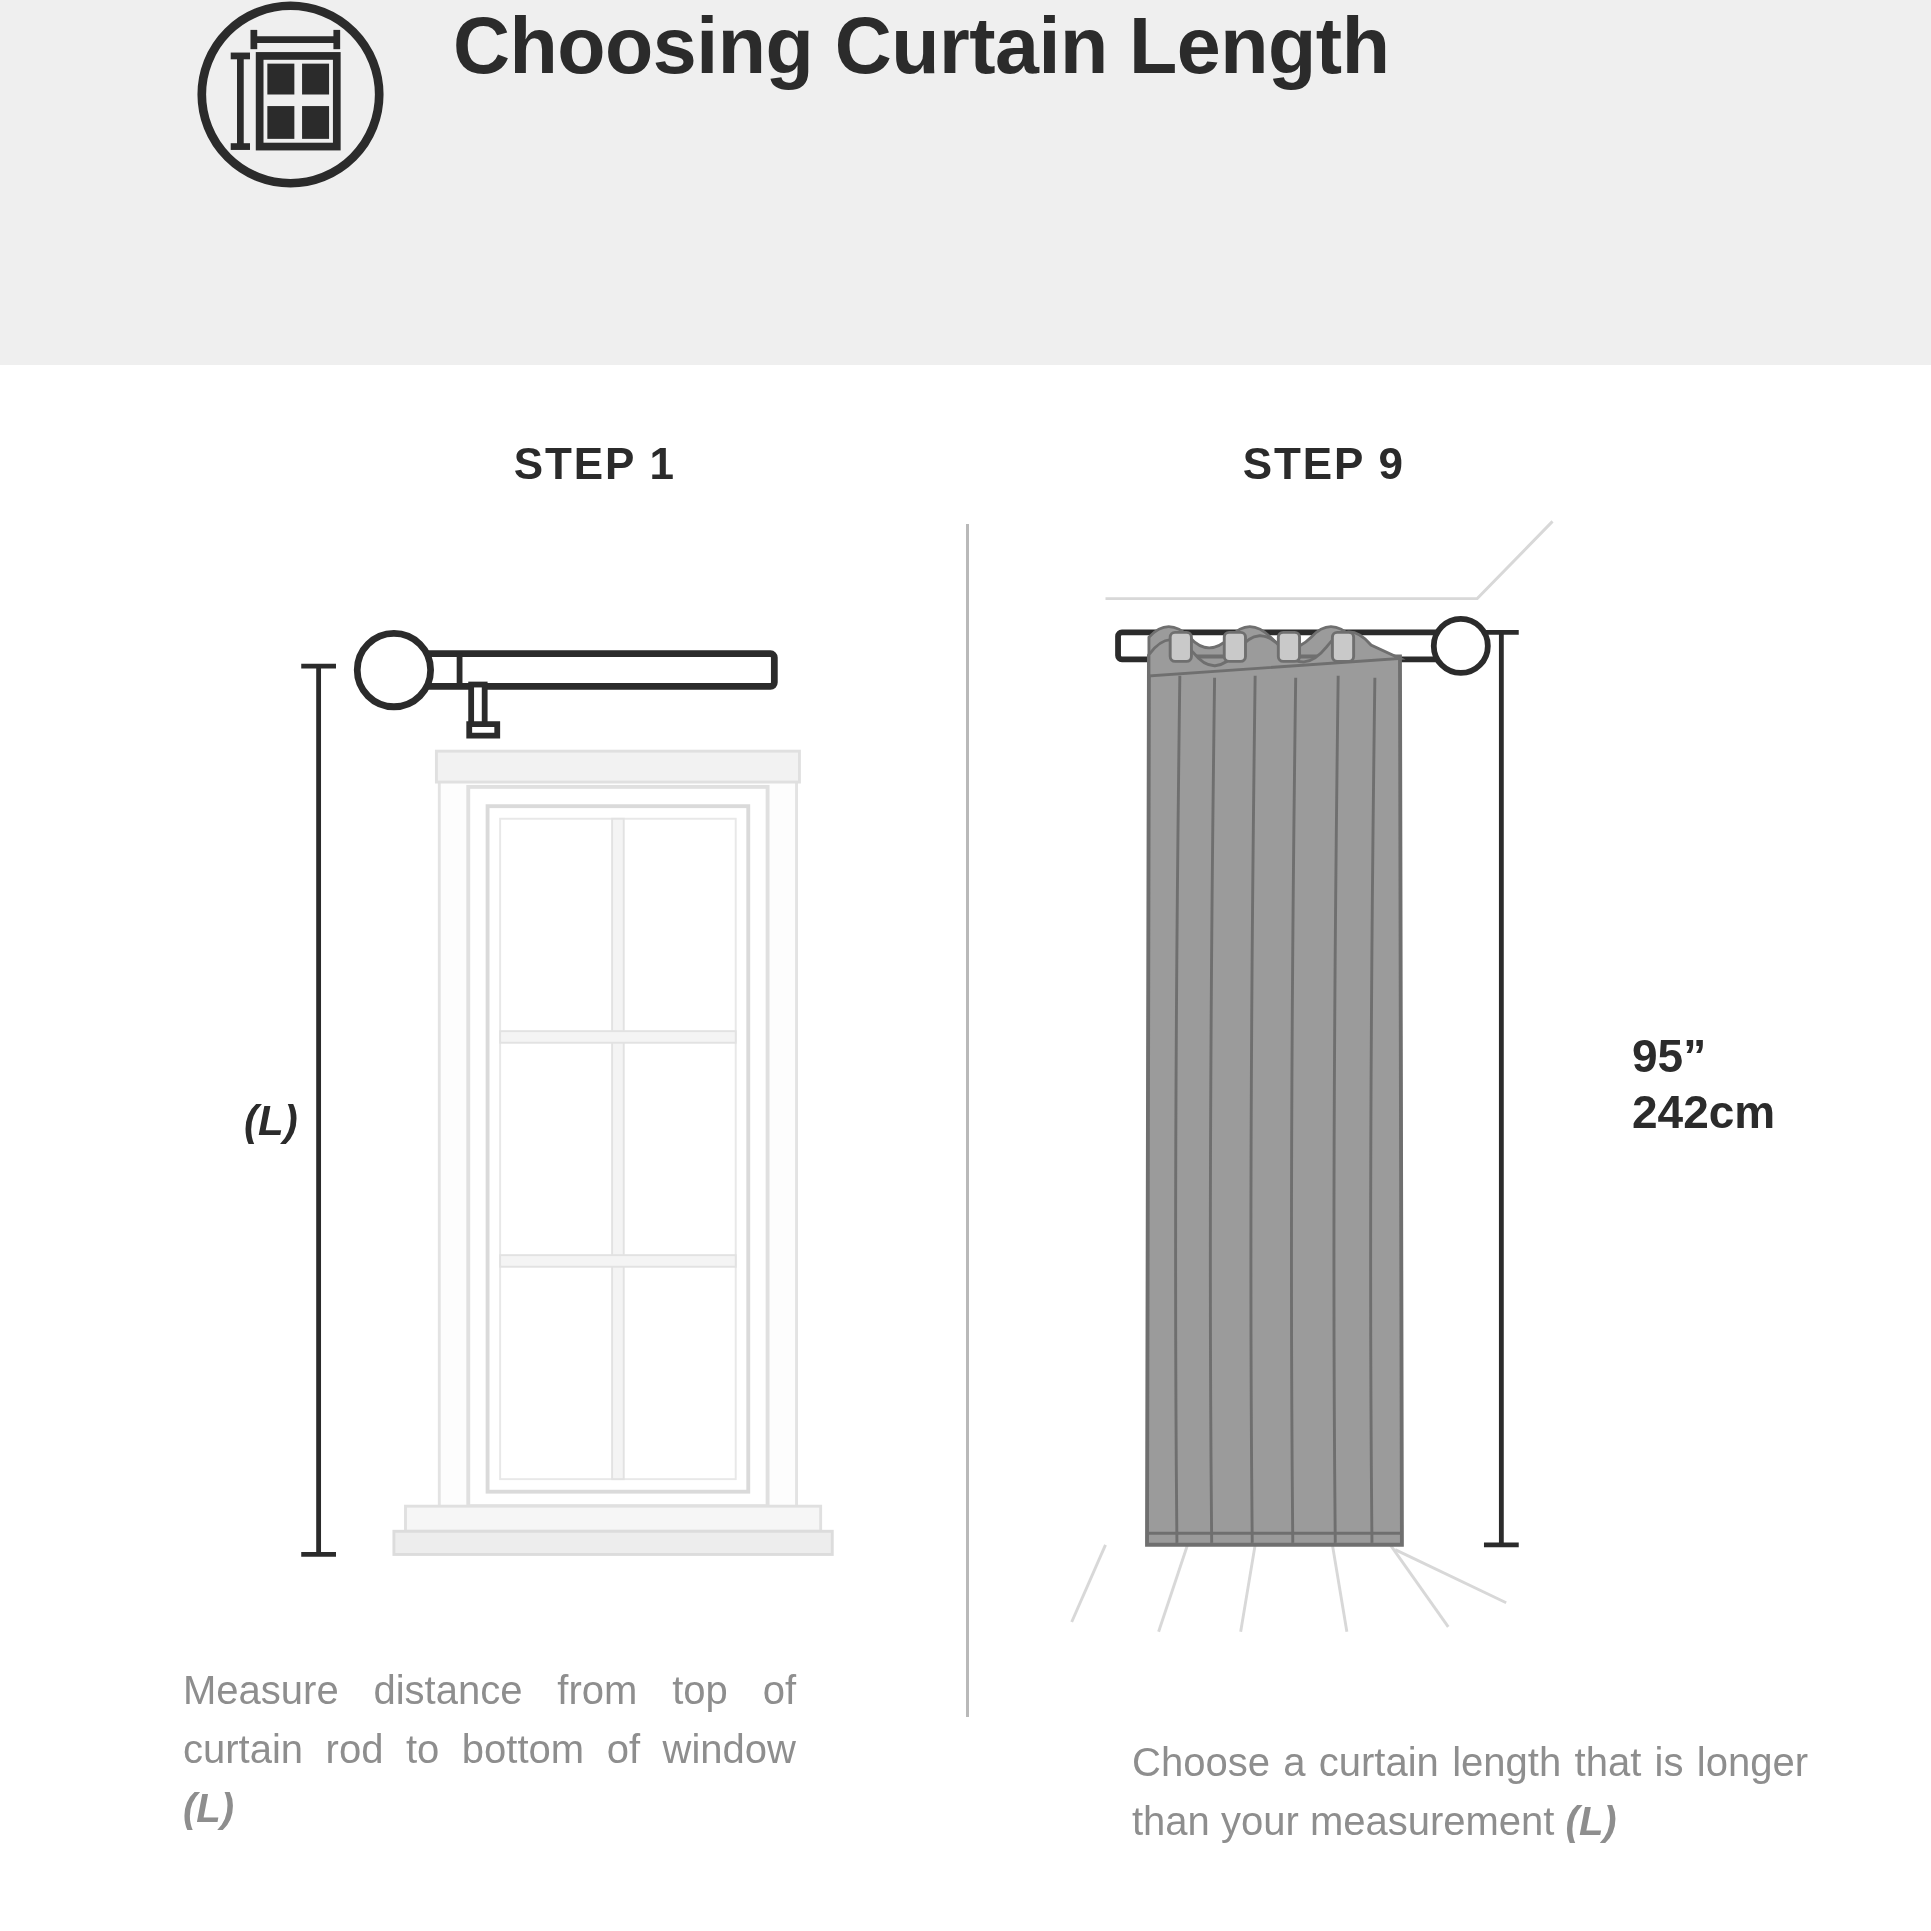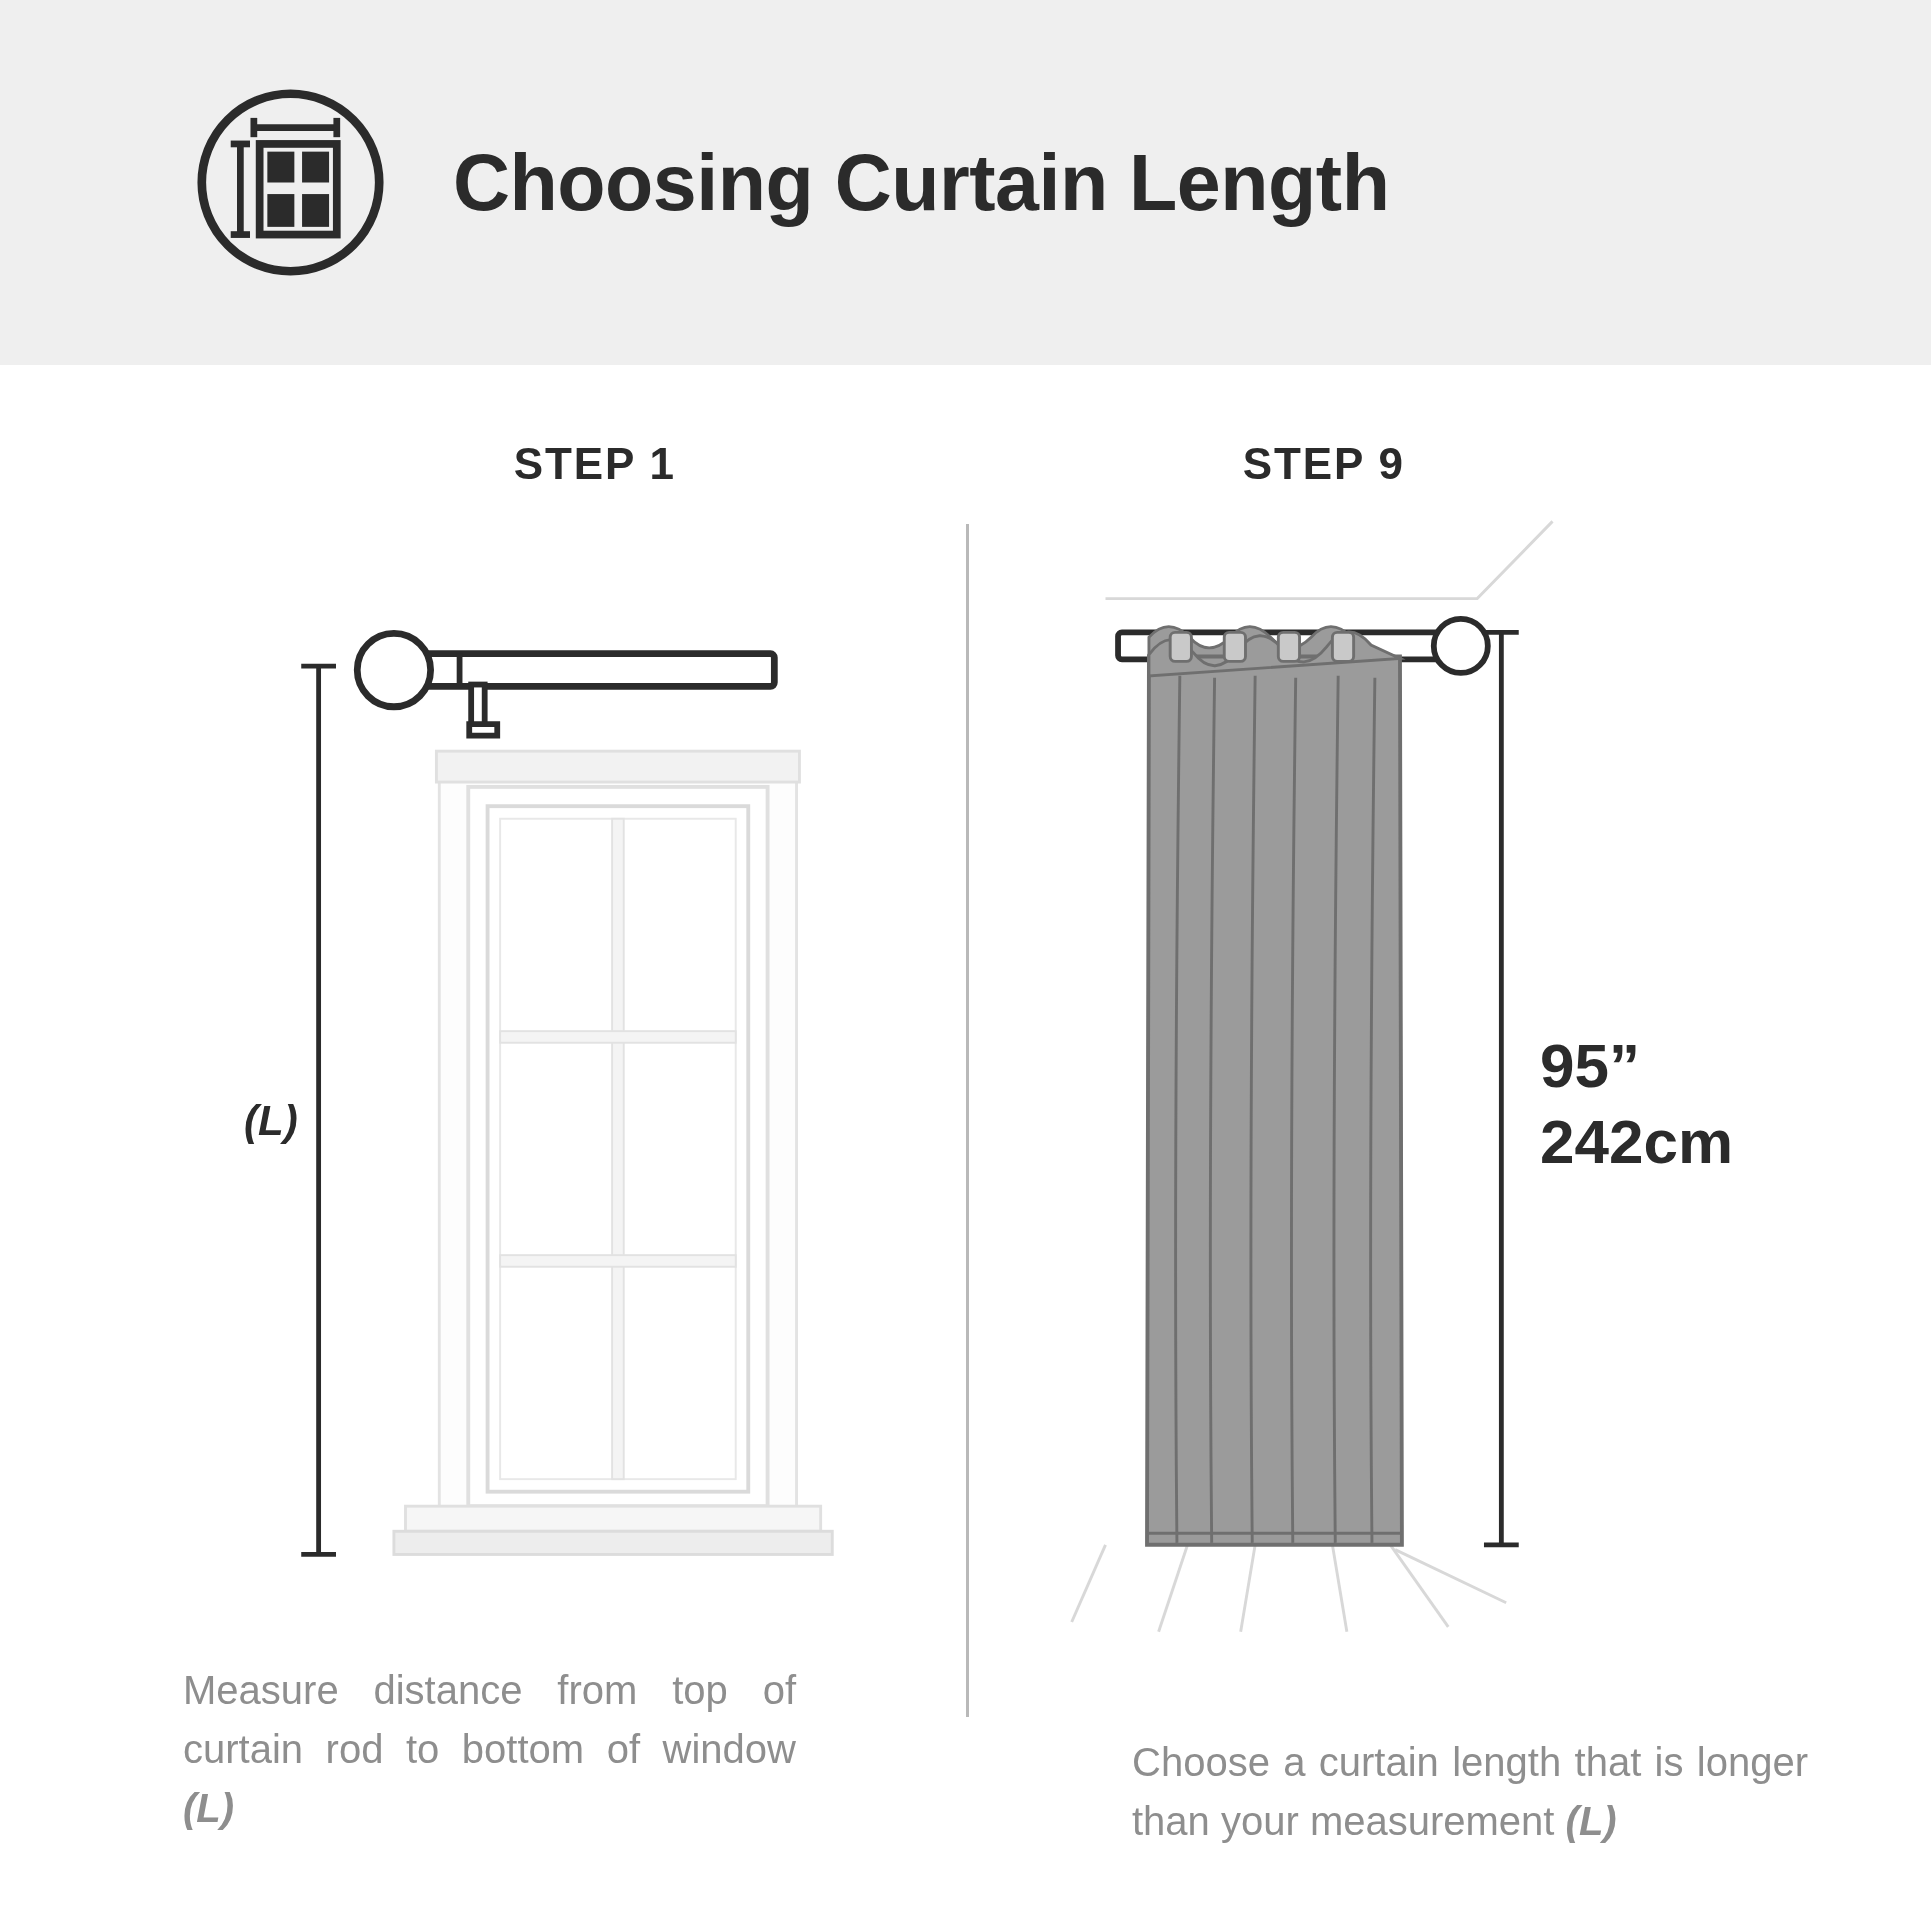--- a/index.html
+++ b/index.html
@@ -18,21 +18,21 @@
 
   
   .header {
     position: absolute;
     left: 0;
     top: 0;
     width: 1931px;
     height: 365px;
     background: #efefef;
     display: flex;
-    align-items: center;
+    align-items: flex-start;
   }
   .header-logo {
     margin-left: 196px;
     width: 189px;
     height: 189px;
     flex: 0 0 auto;
     position: relative;
   }
   .header-logo svg { display:block; width:189px; height:189px; }
   .header-title {
@@ -92,23 +92,23 @@
     position: absolute;
     left: 244px;
     top: 1097px;
     font-size: 42px;
     font-weight: bold;
     font-style: italic;
     color: #2b2b2b;
   }
   .dim-len {
     position: absolute;
-    left: 1540px;
+    left: 1632px;
     top: 1028px;
-    font-size: 62px;
+    font-size: 46px;
     font-weight: bold;
     line-height: 1.22;
     color: #2b2b2b;
     white-space: nowrap;
   }
 </style>
 </head>
 <body>
 
 <div class="header">

